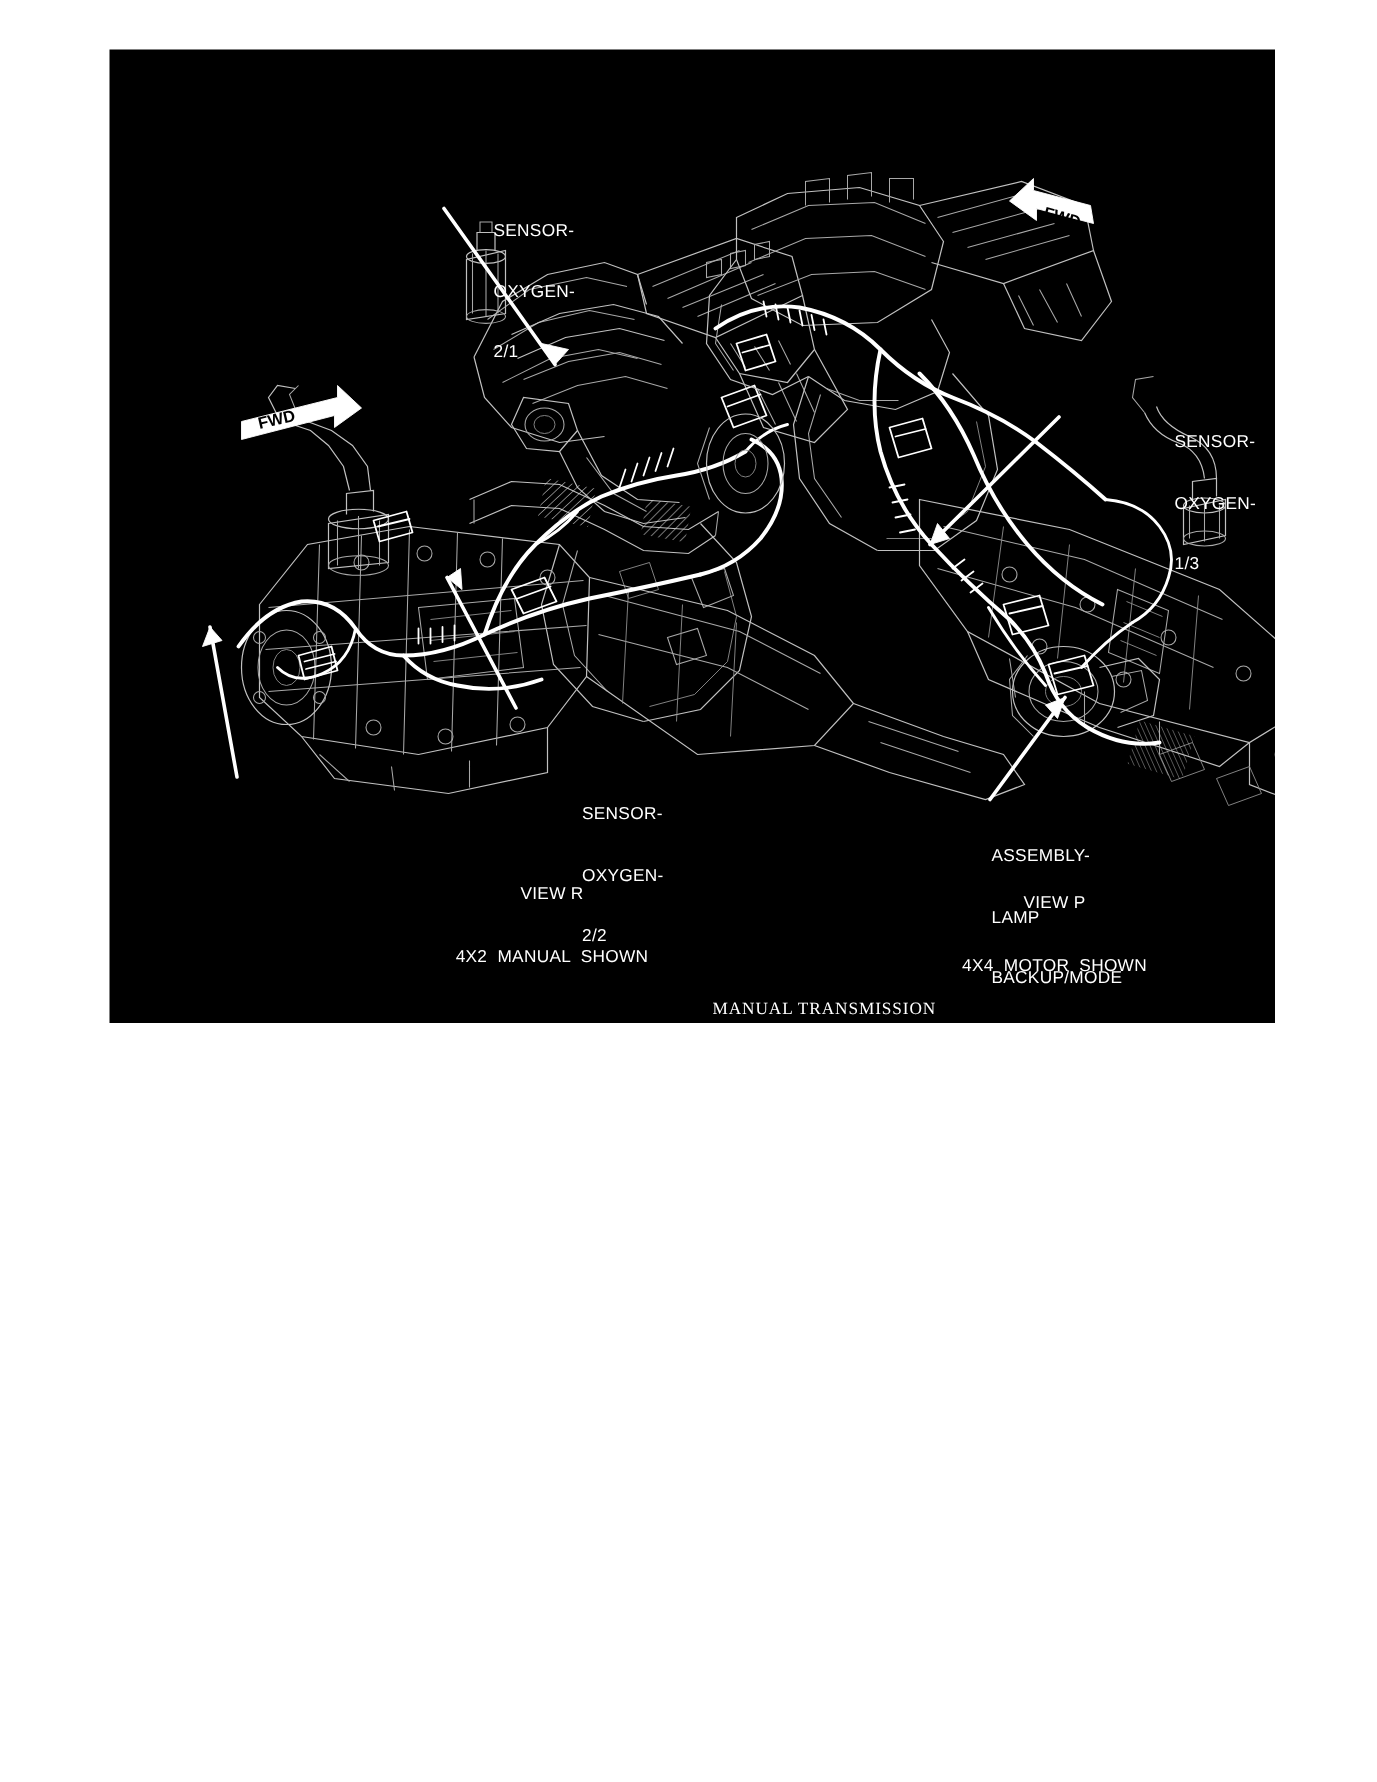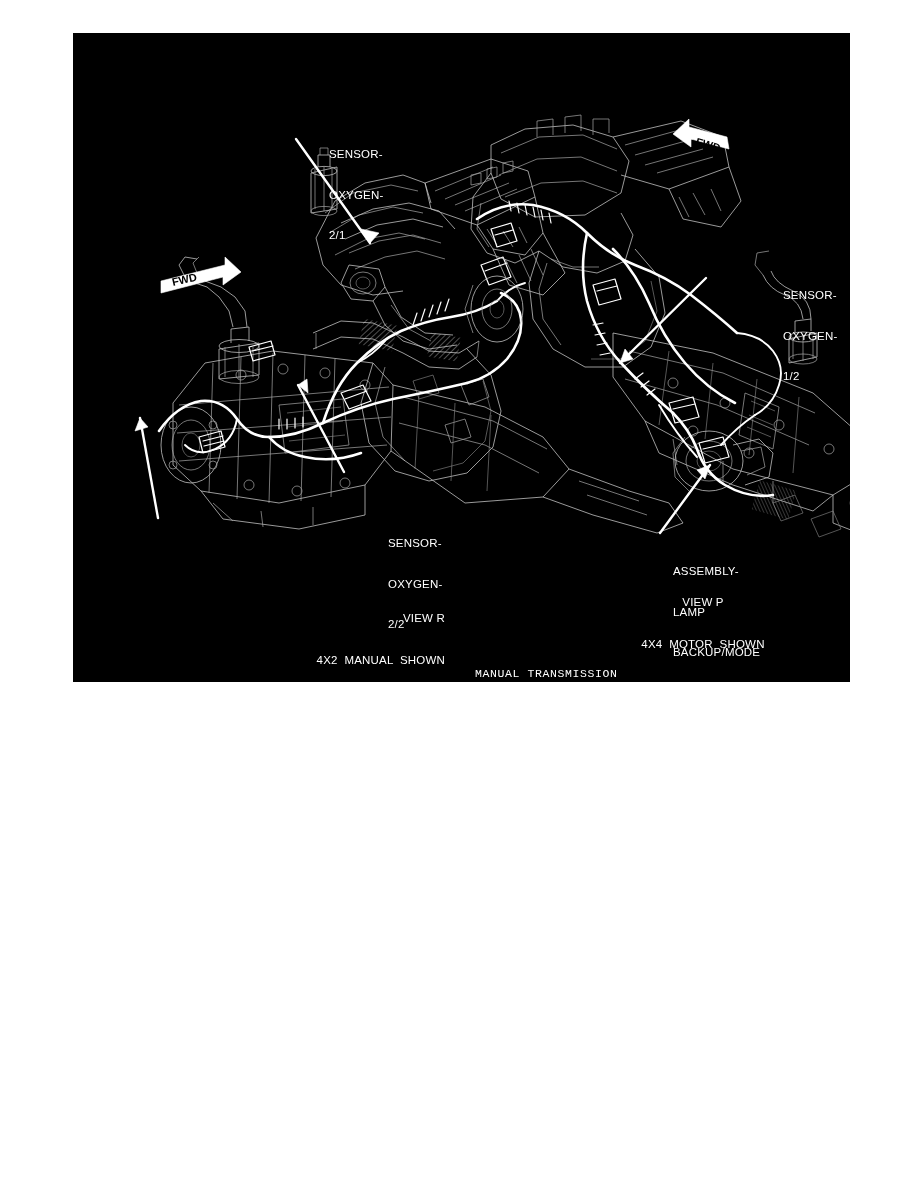--- a/index.html
+++ b/index.html
@@ -58,35 +58,35 @@
     line-height: 14px;
     letter-spacing: 0.2px;
     white-space: pre;
     text-align: center;
   }
   .view-note .ln { display: block; }
 
   #figure-caption {
     position: absolute;
     color: #ffffff;
-    font-family: Liberation Mono, monospace;
+    font-family: Liberation Serif, serif;
     font-size: 11.5px;
     letter-spacing: 0.6px;
     white-space: nowrap;
     text-align: center;
   }
 
   
   #callout-oxygen-21 { left: 256px; top: 88px; width: 70px; }
   #callout-oxygen-22 { left: 315px; top: 477px; width: 72px; }
   #callout-switch-backup-lamp { left: 136px; top: 523px; width: 72px; }
   #callout-oxygen-12 { left: 710px; top: 229px; width: 72px; }
-  #callout-assembly-shift { left: 600px; top: 505px; width: 120px; }
-
-  #view-note-left { left: 218px; top: 550px; width: 154px; text-align: right; }
+  #callout-assembly-shift { left: 588px; top: 505px; width: 120px; }
+
+  #view-note-left { left: 218px; top: 528px; width: 154px; }
   #view-note-right { left: 498px; top: 534px; width: 264px; }
 
   #figure-caption { left: 402px; top: 634px; }
 </style>
 </head>
 <body>
 
 <div id="illustration-panel">
 
   <svg id="diagram-svg" viewBox="0 0 777 649" xmlns="http://www.w3.org/2000/svg">
@@ -396,21 +396,21 @@
   <div class="callout" id="callout-oxygen-22">
     <span class="ln">SENSOR-</span>
     <span class="ln">OXYGEN-</span>
     <span class="ln">2/2</span>
   </div>
 
 
   <div class="callout" id="callout-oxygen-12">
     <span class="ln">SENSOR-</span>
     <span class="ln">OXYGEN-</span>
-    <span class="ln">1/2</span>
+    <span class="ln">1/3</span>
   </div>
 
   <div class="callout" id="callout-assembly-shift">
     <span class="ln">ASSEMBLY-</span>
     <span class="ln">LAMP</span>
     <span class="ln">BACKUP/MODE</span>
     
   </div>
 
   <div class="view-note" id="view-note-left">

